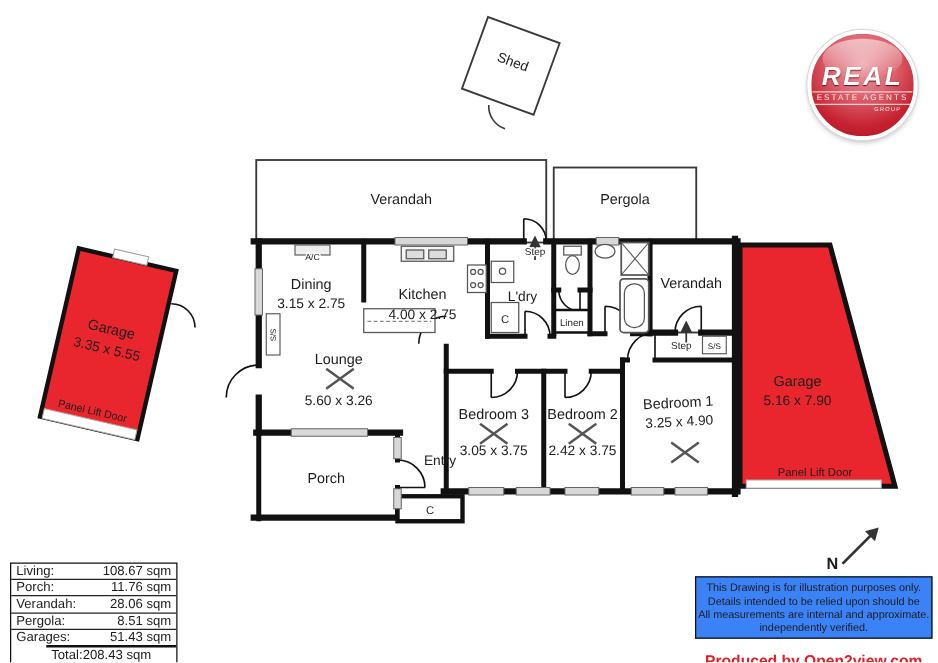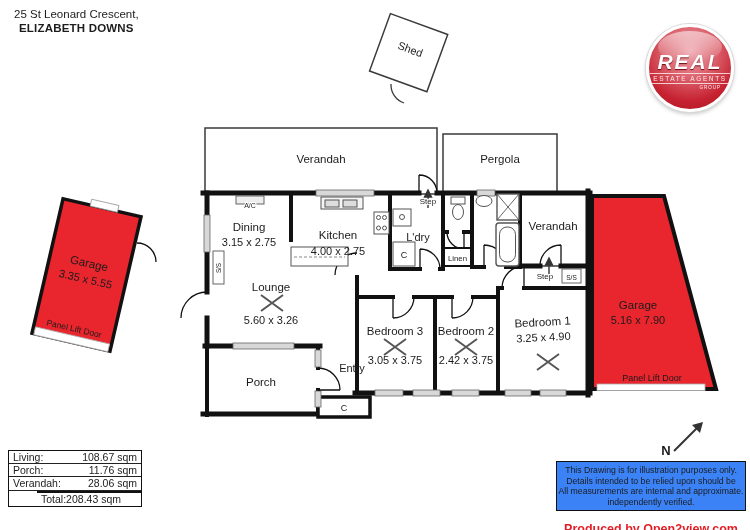--- a/index.html
+++ b/index.html
@@ -33,24 +33,20 @@
   #disclaimer{left:556px;top:461px;width:190px;border:1.6px solid #111;box-sizing:border-box;
         font-size:8.7px;line-height:10.6px;text-align:center;padding:3px 1px;background:#3b82f6;}
   #credit{left:556px;top:510px;width:190px;text-align:center;font-size:12.5px;font-weight:bold;margin-top:12px;}
   svg text{font-family:"Liberation Sans",sans-serif;fill:#1c1c1c;}
 </style>
 </head>
 <body>
 
 <div id="stage">
 
-  <div class="abs" id="address">
-    <div class="l1">25 St Leonard Crescent,</div>
-    <div class="l2">ELIZABETH DOWNS</div>
-  </div>
 
   <div class="abs" id="logo">
     <div class="real">REAL</div>
     <div class="estate">ESTATE AGENTS</div>
     <div class="group">GROUP</div>
   </div>
 
   <svg class="abs" style="left:0;top:0" width="750" height="530" viewBox="0 0 750 530">
 
     <g transform="translate(408,53) rotate(20)">
@@ -248,20 +244,28 @@
       <span>108.67 sqm</span>
     </div>
     <div class="row">
       <span>Porch:</span>
       <span>11.76 sqm</span>
     </div>
     <div class="row">
       <span>Verandah:</span>
       <span>28.06 sqm</span>
     </div>
+    <div class="row">
+      <span>Pergola:</span>
+      <span>8.51 sqm</span>
+    </div>
+    <div class="row">
+      <span>Garages:</span>
+      <span>51.43 sqm</span>
+    </div>
     <div class="total">
       <span>Total:</span>
       <span>208.43 sqm</span>
     </div>
   </div>
 
   <div class="abs" id="disclaimer">
     <div>This Drawing is for illustration purposes only.</div>
     <div>Details intended to be relied upon should be</div>
     <div>All measurements are internal and approximate.</div>

